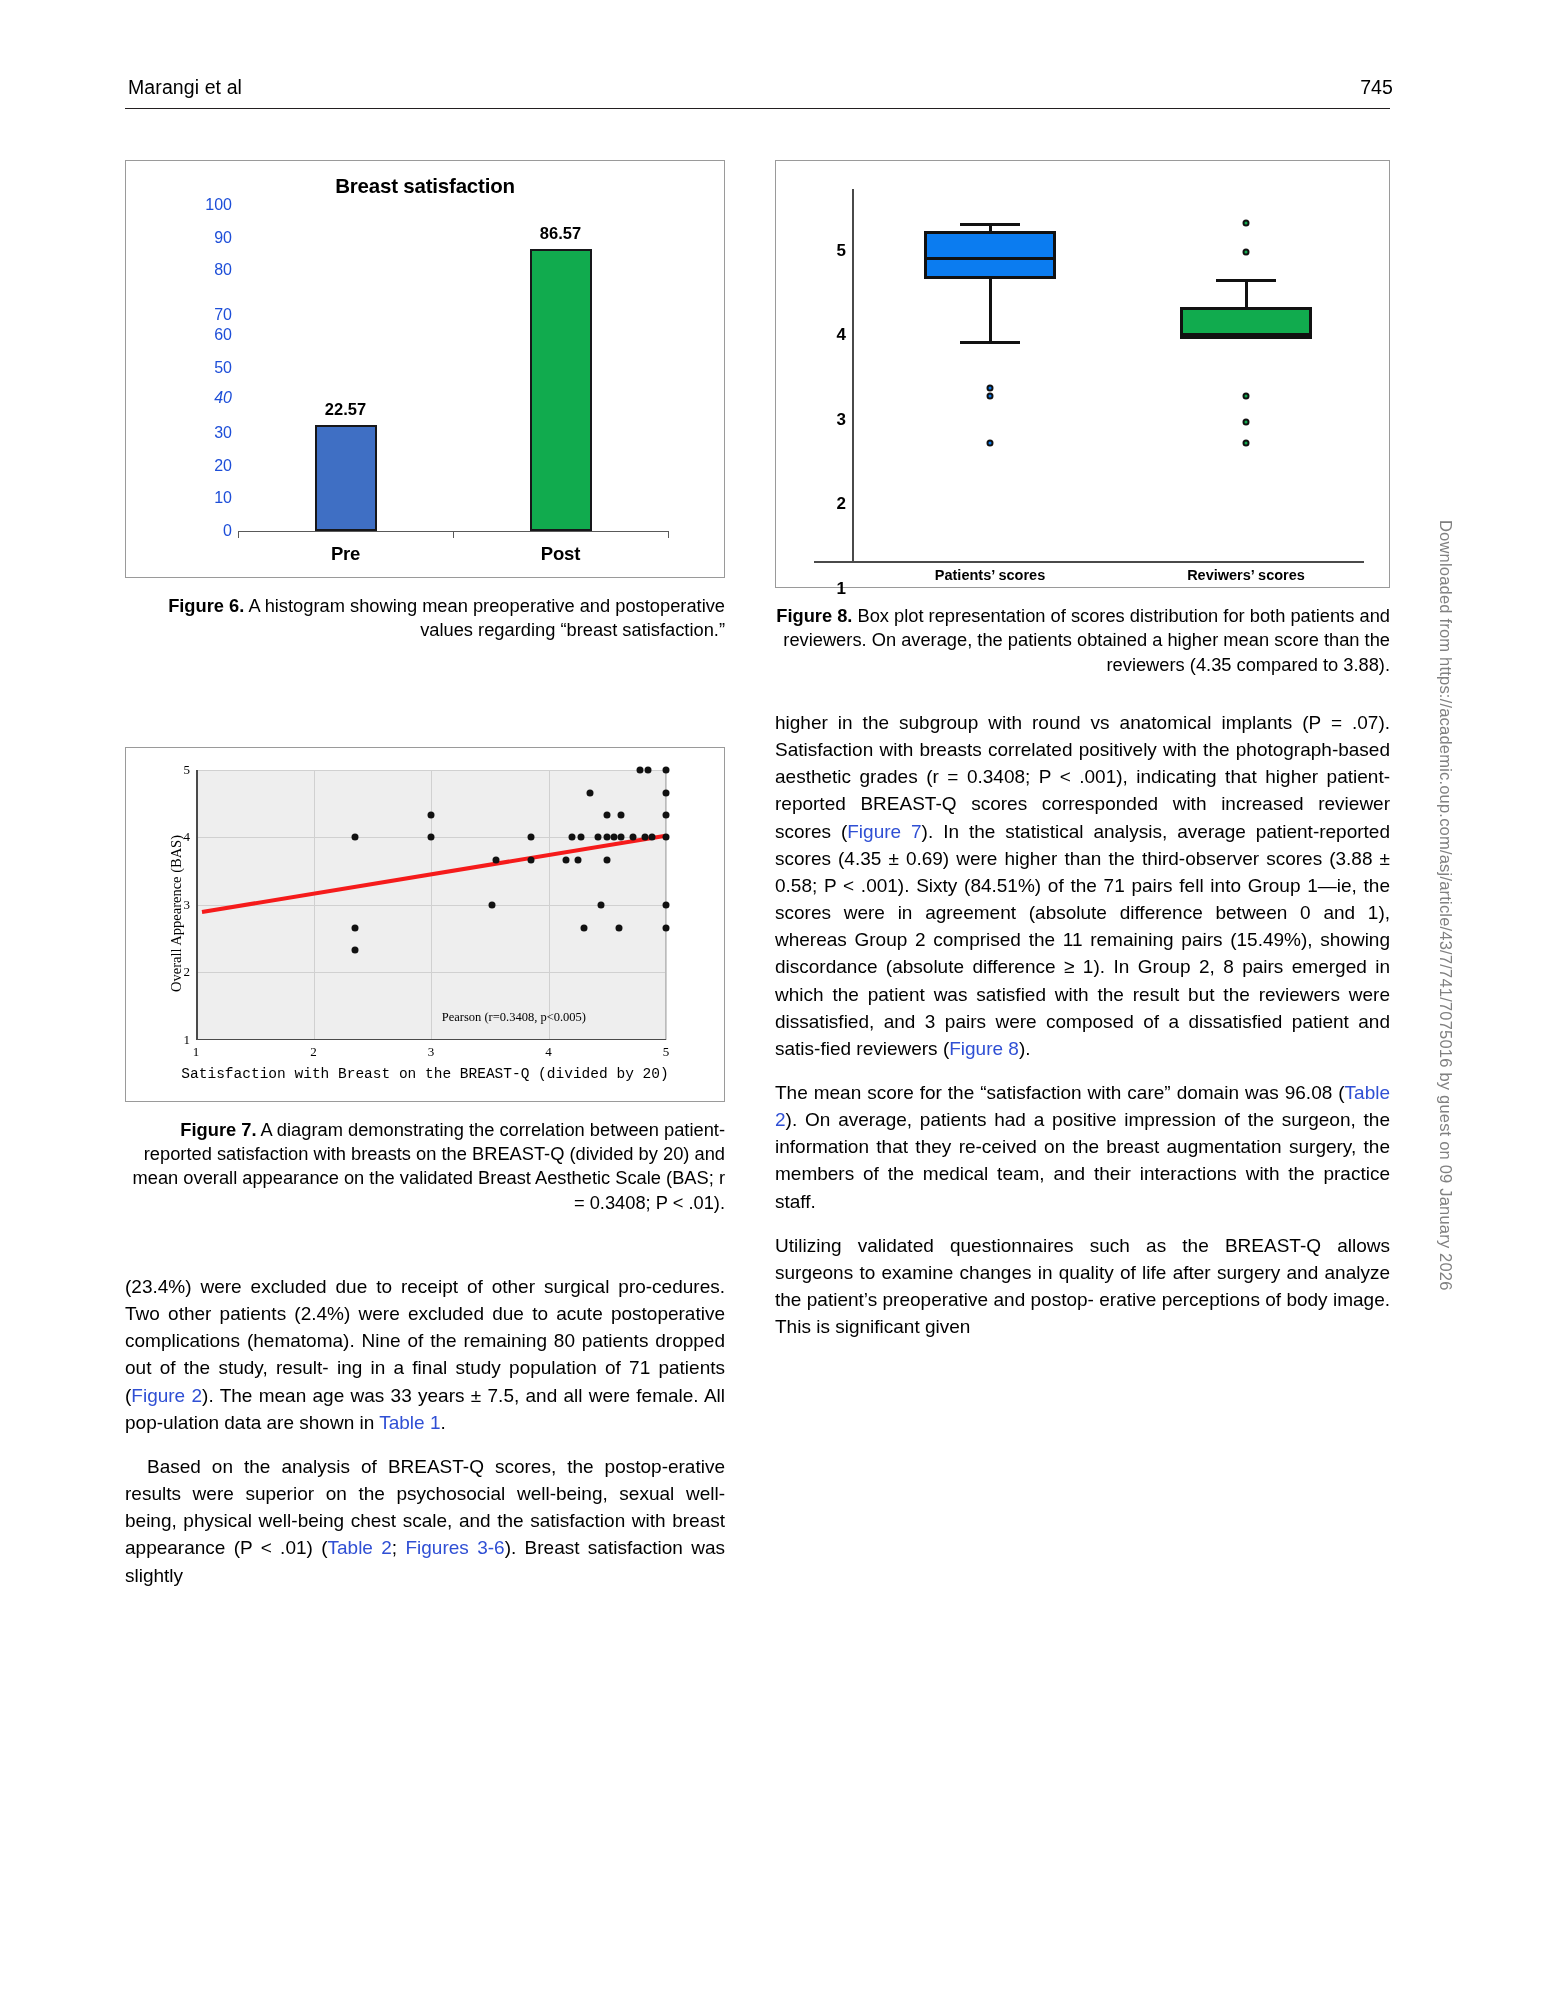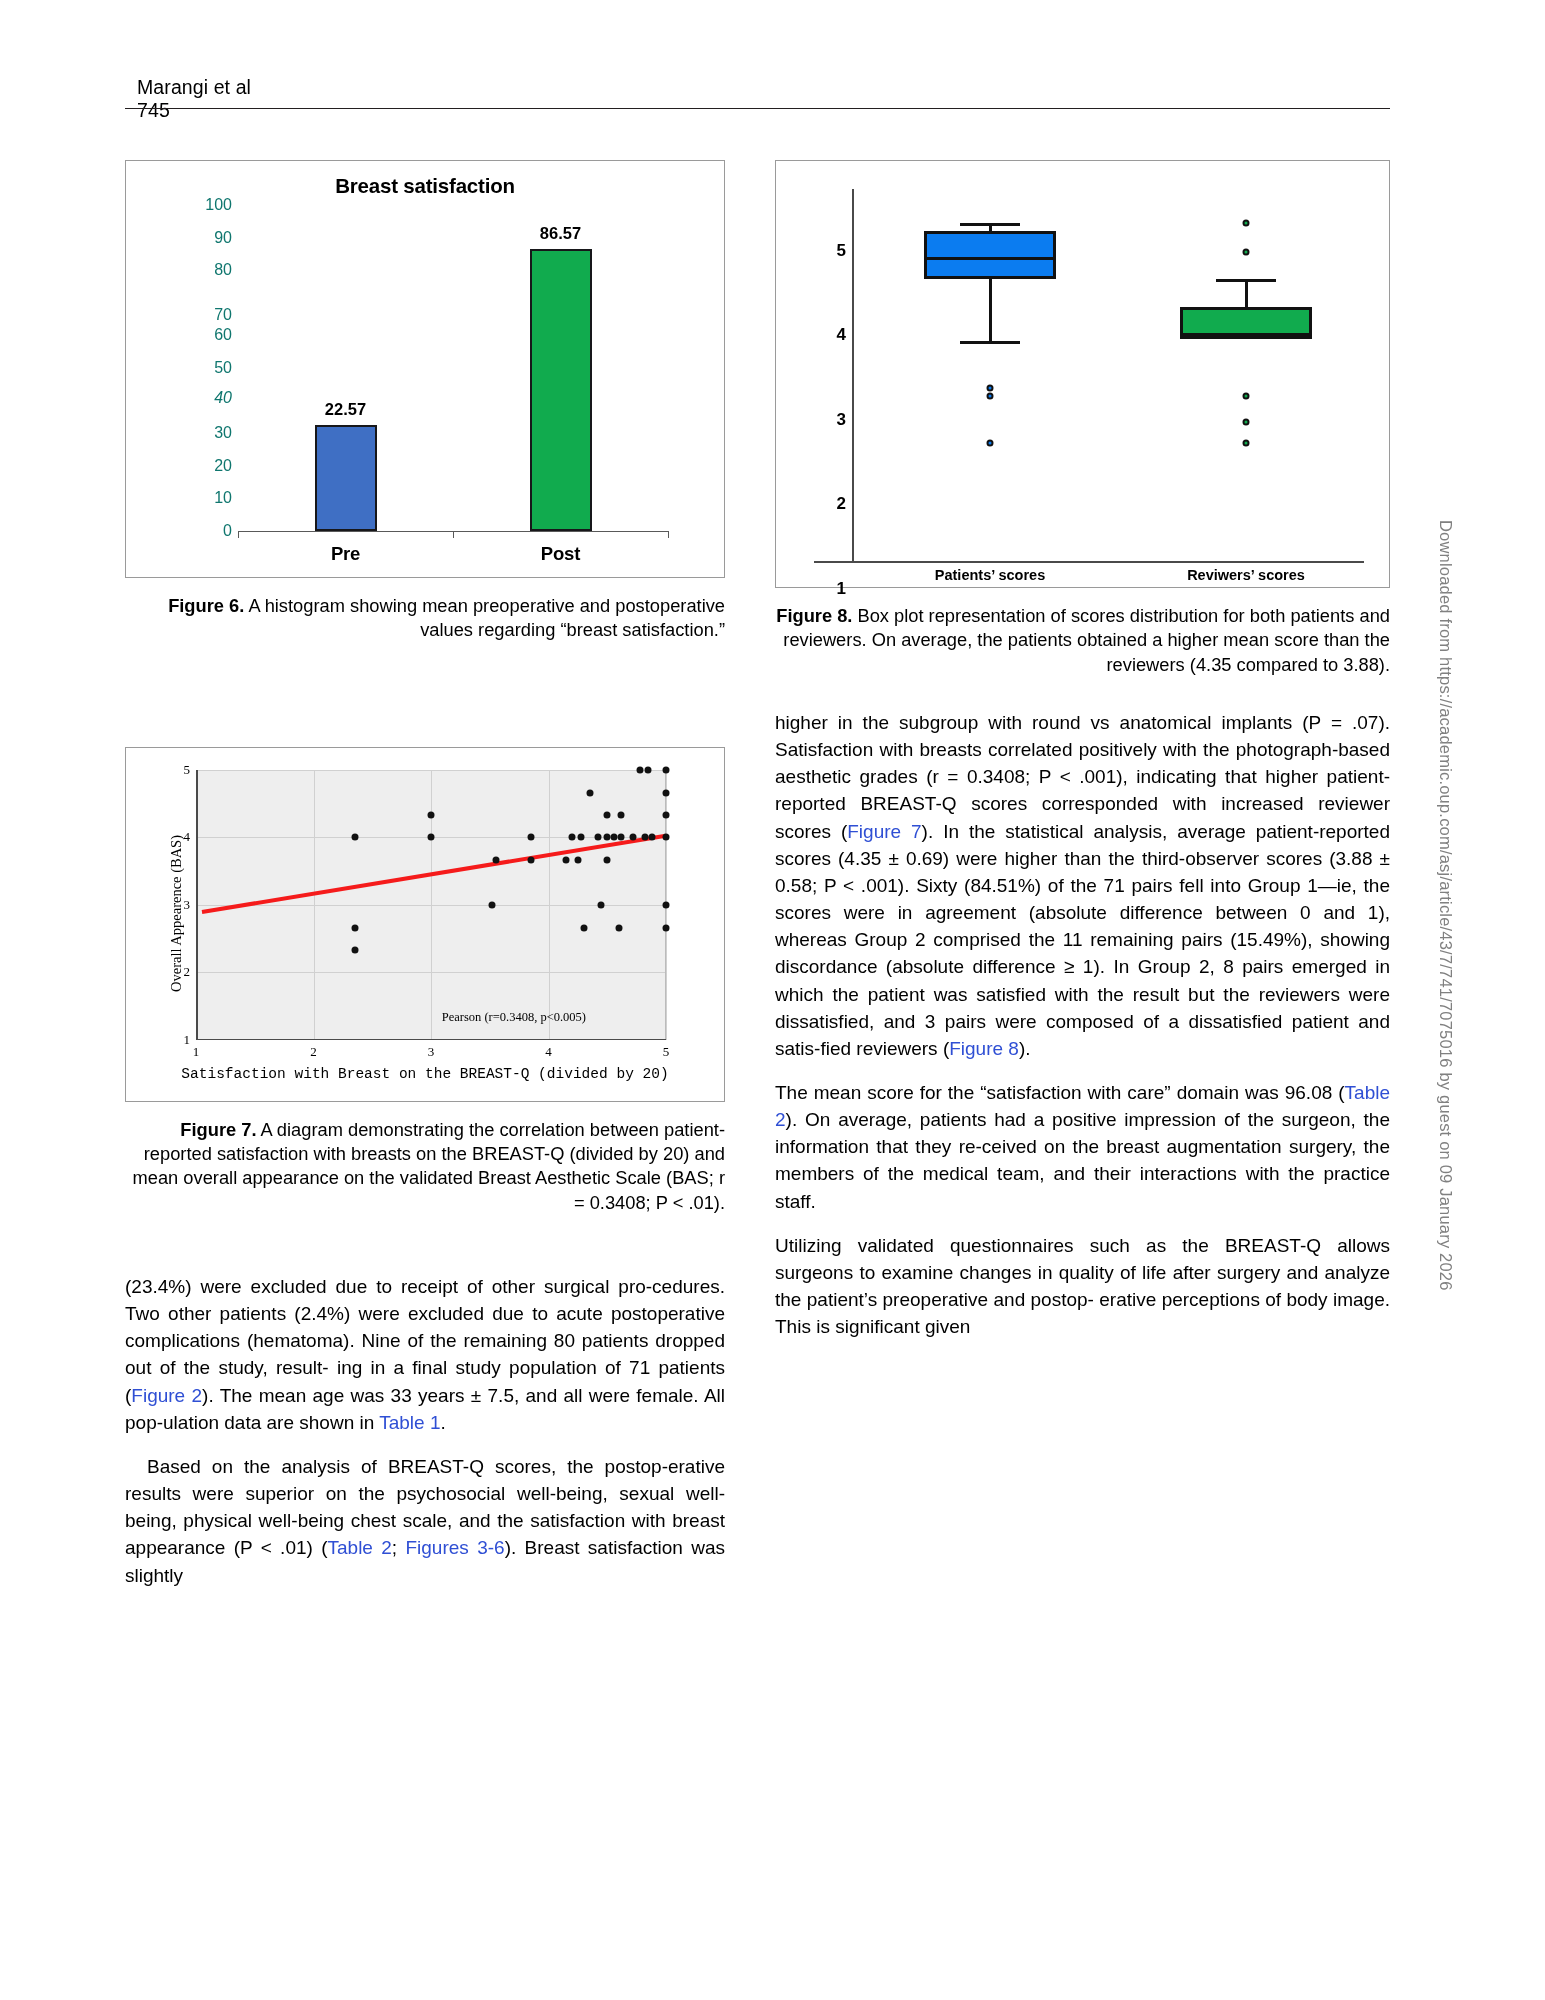--- a/index.html
+++ b/index.html
@@ -18,29 +18,28 @@
   .page {
     position: absolute;
     left: 0; top: 0;
     width: 1545px;
     height: 2000px;
   }
 
   
   .running-head {
     position: absolute;
-    left: 137px;
+    left: 128px;
     top: 76px;
     width: 1265px;
     display: flex;
     justify-content: space-between;
     align-items: flex-start;
     font-size: 19.5px;
     letter-spacing: 0.1px;
-    flex-direction: column;
   }
   .head-rule {
     position: absolute;
     left: 125px;
     top: 108px;
     width: 1265px;
     height: 1px;
     background: #231f20;
   }
 
@@ -120,21 +119,21 @@
     left: 36px;
     top: 44px;
     width: 70px;
     height: 326px;
   }
   .bc-ylabels span {
     position: absolute;
     right: 0;
     transform: translateY(-50%);
     font-size: 16px;
-    color: #0f766e;
+    color: #1d4ed8;
     text-align: right;
   }
   .bc-axis-x {
     position: absolute;
     left: 112px;
     top: 370px;
     width: 430px;
     height: 1px;
     background: #595959;
   }

